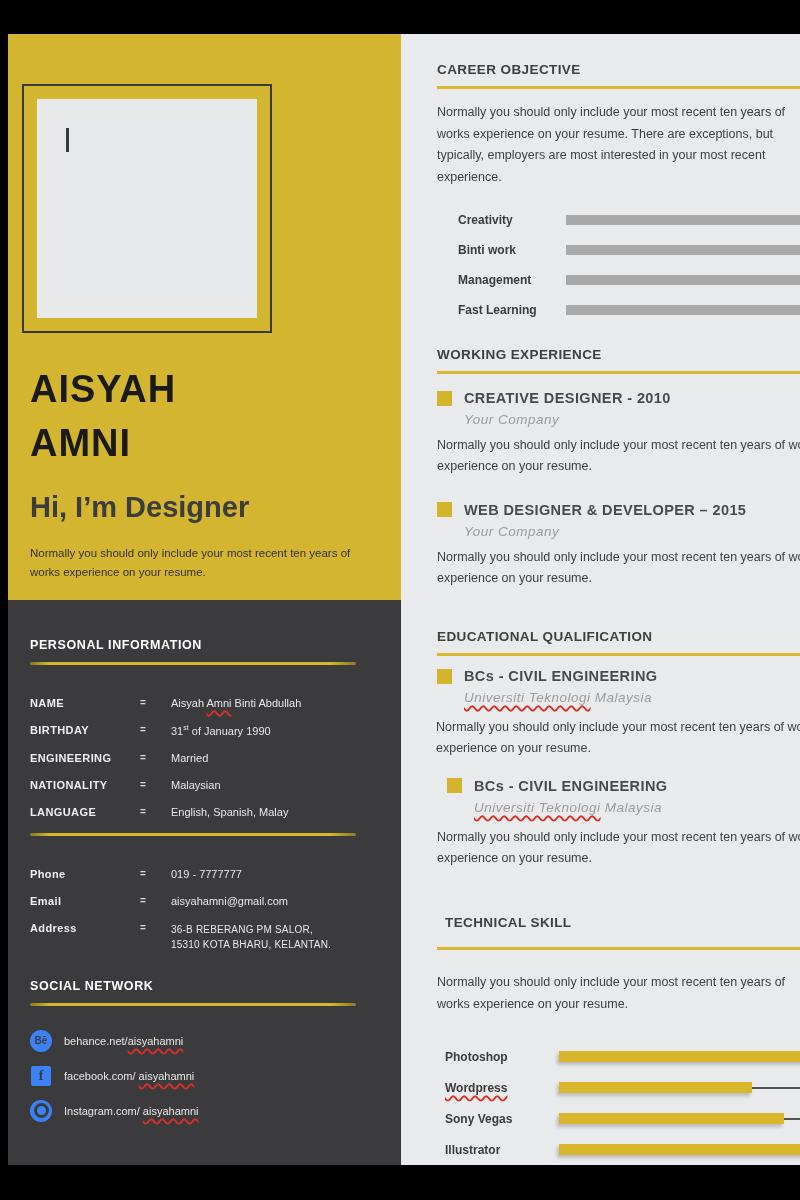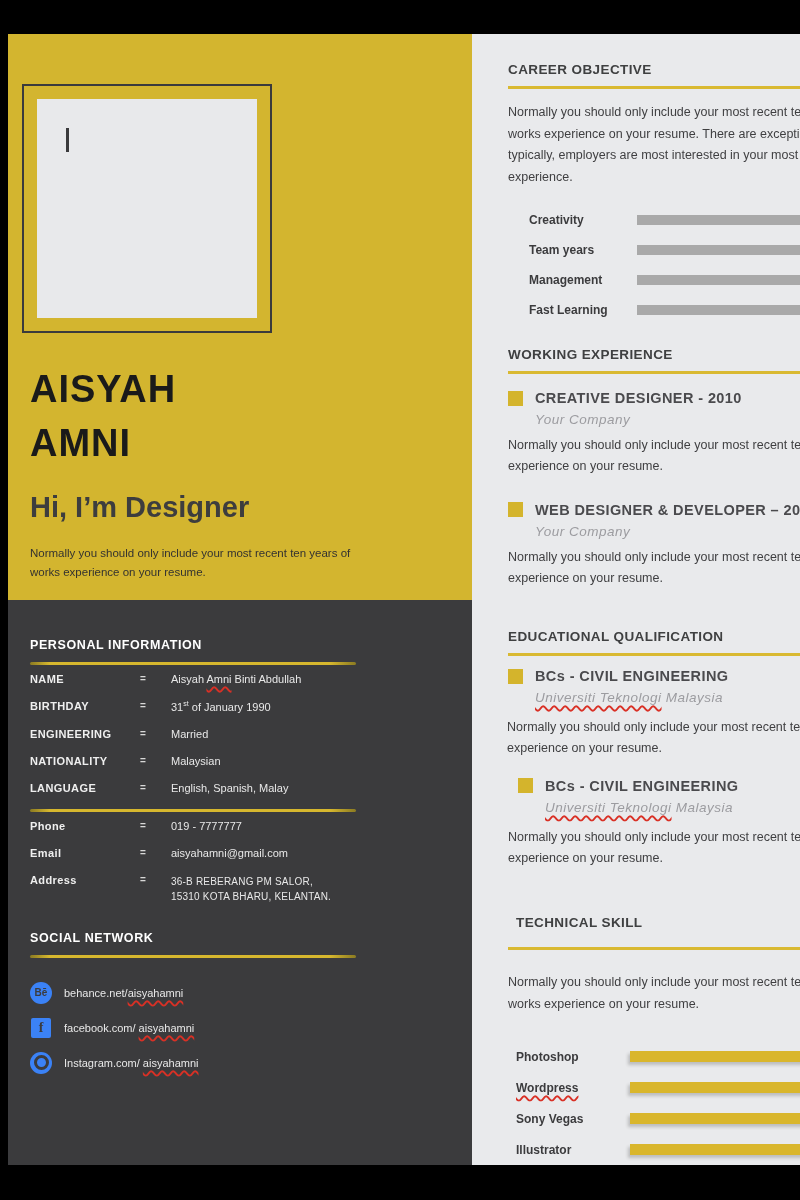--- a/index.html
+++ b/index.html
@@ -3,34 +3,34 @@
 <meta charset="utf-8">
 <style>
   html,body{margin:0;padding:0;}
   body{
     width:800px;height:1200px;background:#000;position:relative;overflow:hidden;
     font-family:"Liberation Sans","DejaVu Sans",sans-serif;
   }
   .page{position:absolute;left:8px;top:34px;width:792px;height:1131px;display:flex;}
 
   
-  .sidebar{width:464px;height:100%;flex:0 0 auto;display:flex;flex-direction:column;}
+  .sidebar{width:393px;height:100%;flex:0 0 auto;display:flex;flex-direction:column;}
   .sidebar-top{height:566px;background:#d3b52f;box-sizing:border-box;padding:50px 26px 0 14px;}
   .photo-frame{width:250px;height:249px;border:2px solid #3a3a3c;box-sizing:border-box;padding:13px;}
   .photo{width:100%;height:100%;background:#e8e9eb;position:relative;}
   .text-cursor{position:absolute;left:29px;top:29px;width:3px;height:24px;background:#3a3a3c;}
   .name{margin:30px 0 0 8px;font-size:38px;font-weight:bold;color:#1a1a1a;line-height:1.42;letter-spacing:1px;}
   .tagline{margin:20px 0 0 8px;font-size:29px;font-weight:600;color:#3d3d3e;}
   .intro{margin:20px 0 0 8px;width:325px;font-size:11.5px;line-height:1.65;color:#333230;}
 
   .sidebar-bottom{flex:1;background:#3b3b3d;box-sizing:border-box;padding:38px 30px 8px 22px;color:#e6e6e6;}
   .side-heading{font-size:12.5px;font-weight:bold;color:#fff;letter-spacing:.6px;}
   .side-rule{height:3px;width:326px;margin-top:10px;border-radius:2px;
     background:linear-gradient(to right,#8a7a22,#d6b72e 6%,#d6b72e 92%,#8a7a22);}
-  .rows{margin-top:8px;}
+  .rows{margin-top:32px;}
   .row{display:flex;align-items:flex-start;margin-bottom:15px;font-size:11px;}
   .row .lbl{width:110px;font-weight:bold;letter-spacing:.4px;color:#efefef;}
   .row .sep{width:31px;font-weight:bold;font-size:10px;color:#d8d8d8;}
   .row .val{flex:1;color:#e8e8e8;font-weight:500;}
   sup{font-size:7px;}
   .addr .val{font-size:10px;line-height:1.55;letter-spacing:.2px;}
   .squiggle{text-decoration:underline wavy #d93025;text-decoration-thickness:2px;text-underline-offset:3px;}
   .social-rows{margin-top:24px;}
   .social-row{display:flex;align-items:center;margin-bottom:14px;font-size:11px;color:#e8e8e8;}
   .sicon{width:22px;height:22px;margin-right:12px;background:#3b82f6;color:#3b3b3d;
@@ -173,21 +173,21 @@
     <div class="m-heading">CAREER OBJECTIVE</div>
     <div class="m-rule"></div>
     <div class="m-para">Normally you should only include your most recent ten years of works experience on your resume. There are exceptions, but typically, employers are most interested in your most recent experience.</div>
 
     <div class="skills">
       <div class="skill-row">
         <span class="skill-label">Creativity</span>
         <span class="bar-track"><span class="bar-fill" style="width: 78%;"></span></span>
       </div>
       <div class="skill-row">
-        <span class="skill-label">Team years</span>
+        <span class="skill-label">Binti work</span>
         <span class="bar-track"><span class="bar-fill" style="width: 61%;"></span></span>
       </div>
       <div class="skill-row">
         <span class="skill-label">Management</span>
         <span class="bar-track"><span class="bar-fill" style="width: 86%;"></span></span>
       </div>
       <div class="skill-row">
         <span class="skill-label">Fast Learning</span>
         <span class="bar-track"><span class="bar-fill" style="width: 91%;"></span></span>
       </div>

